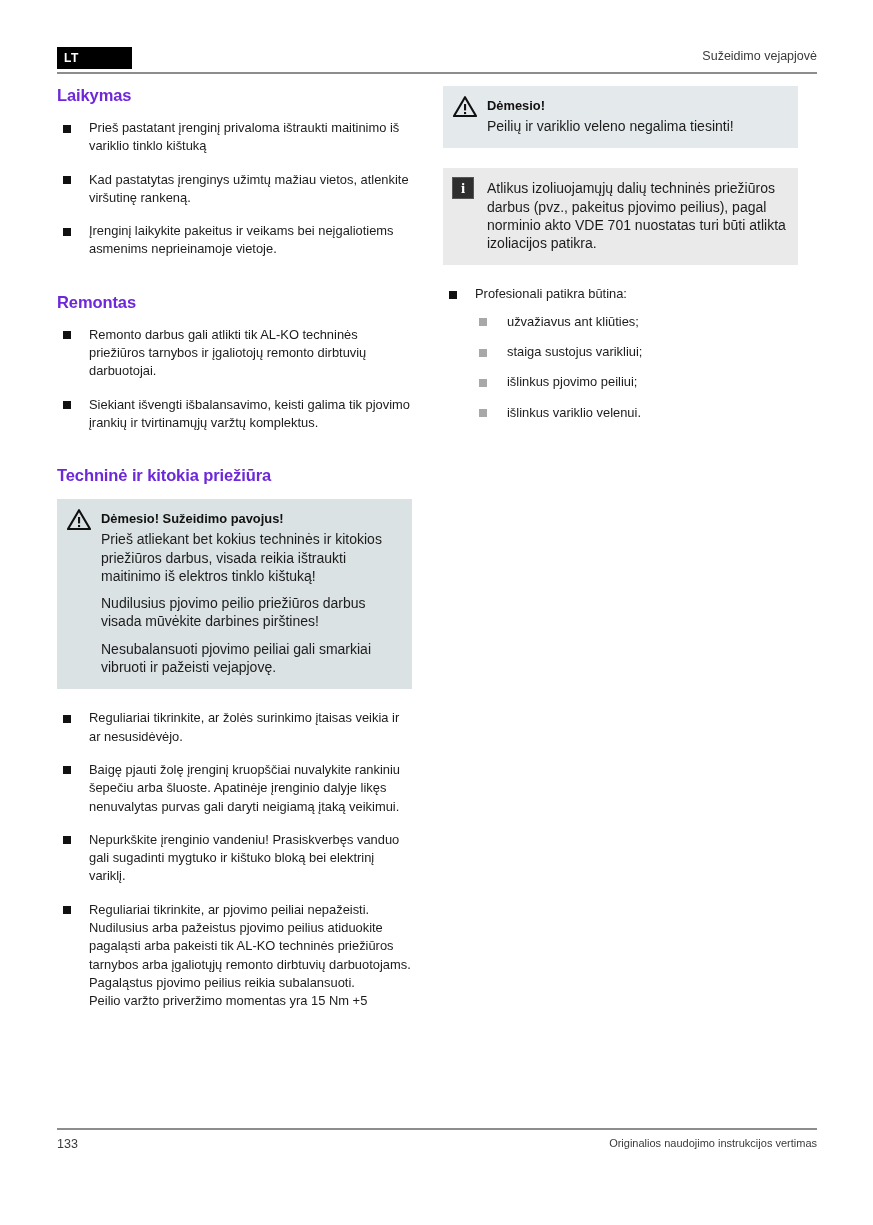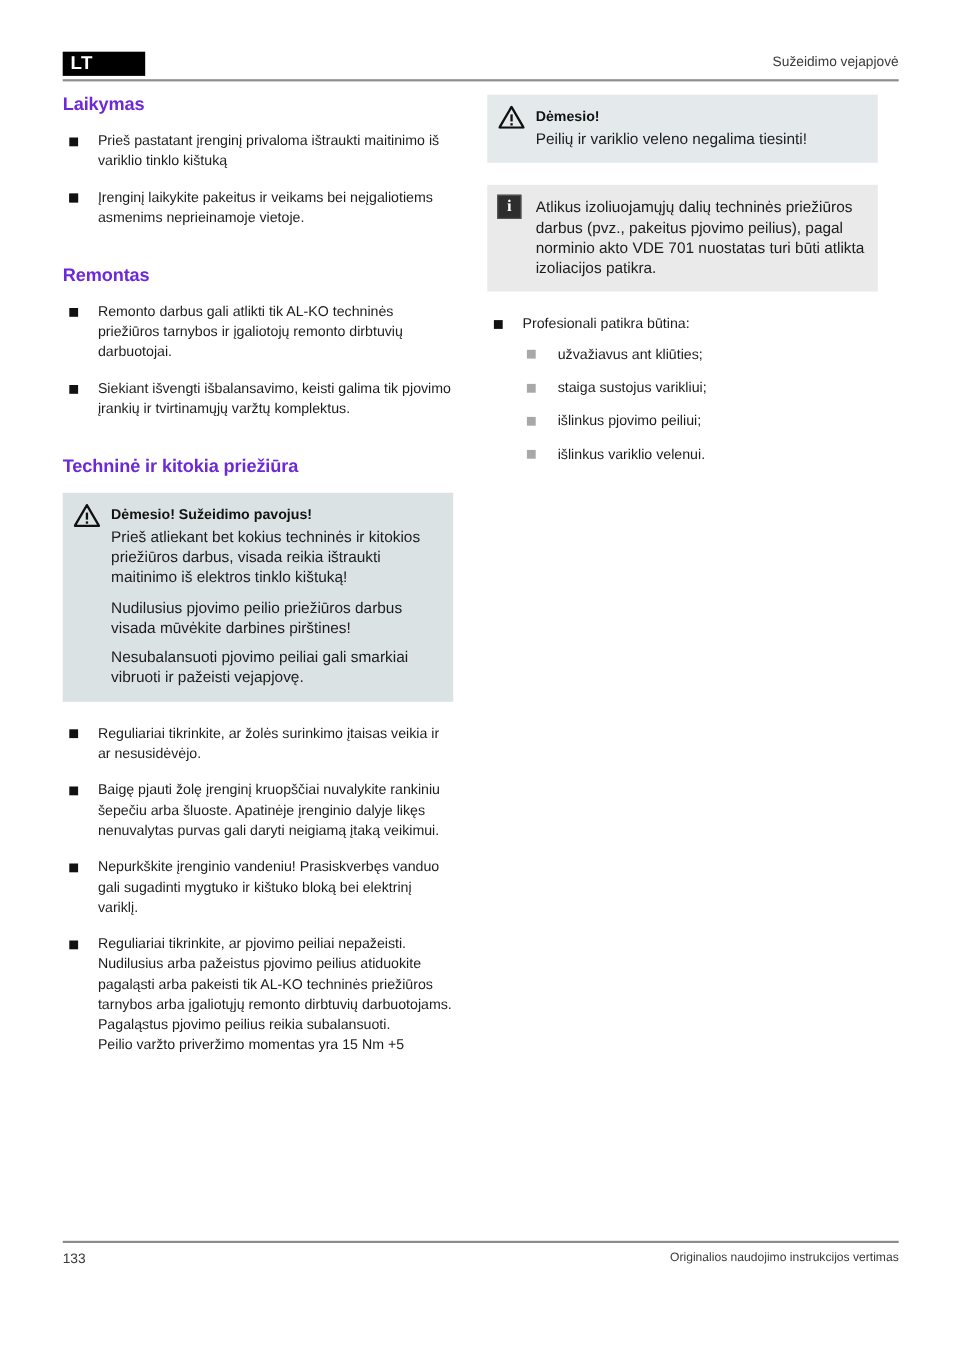--- a/index.html
+++ b/index.html
@@ -29,21 +29,21 @@
     height: 30px;
   }
   .lang-badge {
     position: absolute;
     left: 0;
     top: 0;
     width: 75px;
     height: 22px;
     background: #000000;
     color: #ffffff;
-    font-size: 17px;
+    font-size: 12px;
     font-weight: bold;
     line-height: 22px;
     padding-left: 7px;
     box-sizing: border-box;
     letter-spacing: 0.5px;
   }
   .header-title {
     position: absolute;
     right: 0;
     top: 2px;
@@ -224,20 +224,21 @@
   <div class="col" id="col-left">
 
     <h2 class="sec">Laikymas</h2>
     <ul class="blist">
       <li>
         <span class="bsq"></span>
         <span>Prieš pastatant įrenginį privaloma ištraukti maitinimo iš variklio tinklo kištuką</span>
       </li>
       <li>
         <span class="bsq"></span>
+        <span>Kad pastatytas įrenginys užimtų mažiau vietos, atlenkite viršutinę rankeną.</span>
       </li>
       <li>
         <span class="bsq"></span>
         <span>Įrenginį laikykite pakeitus ir veikams bei neįgaliotiems asmenims neprieinamoje vietoje.</span>
       </li>
     </ul>
 
     <h2 class="sec gap-top">Remontas</h2>
     <ul class="blist">
       <li>

